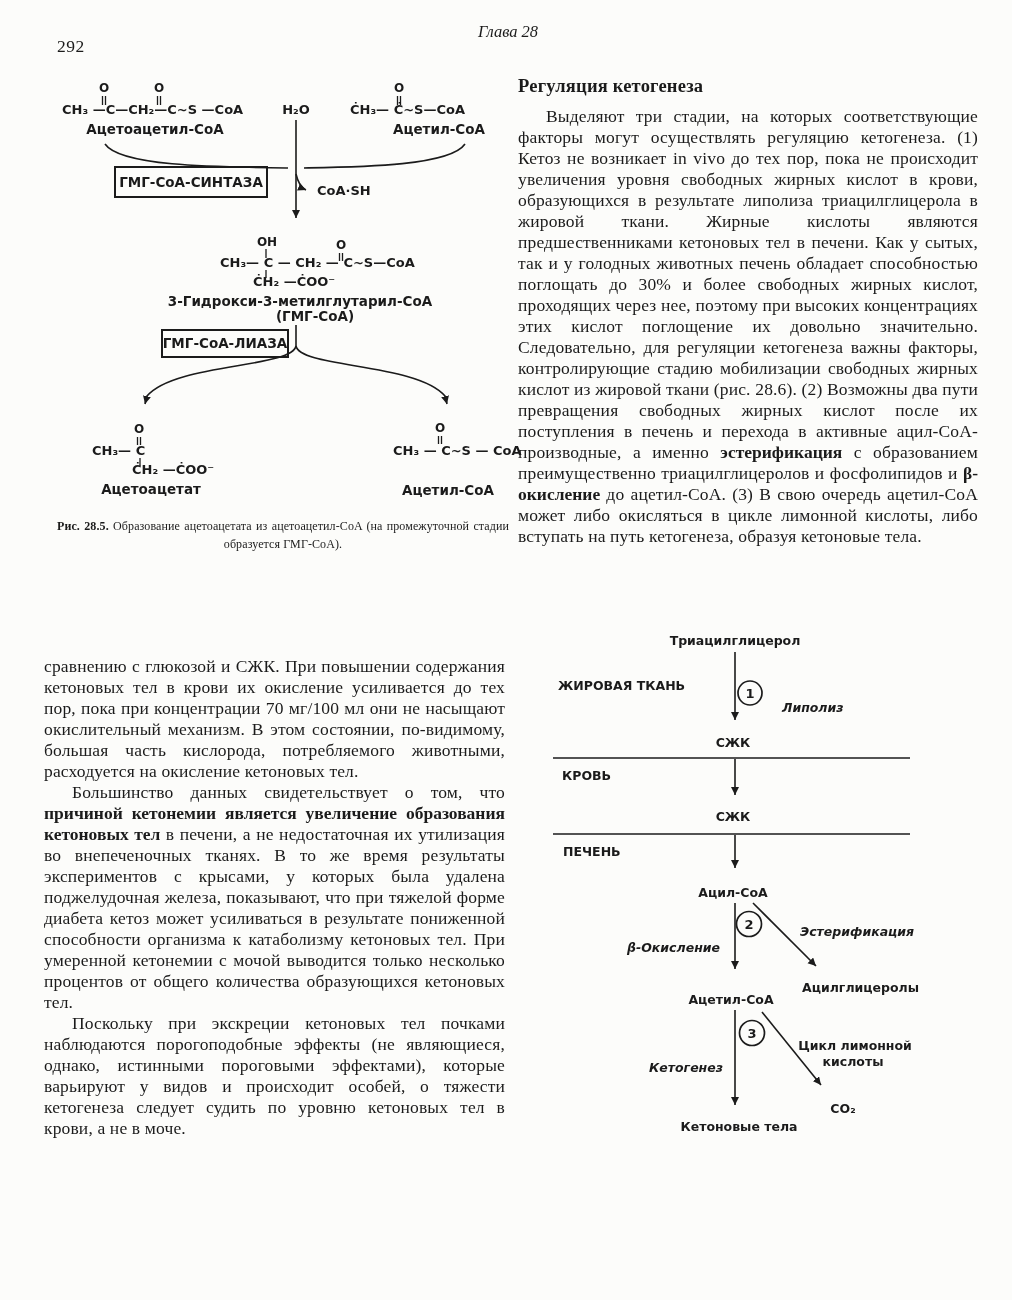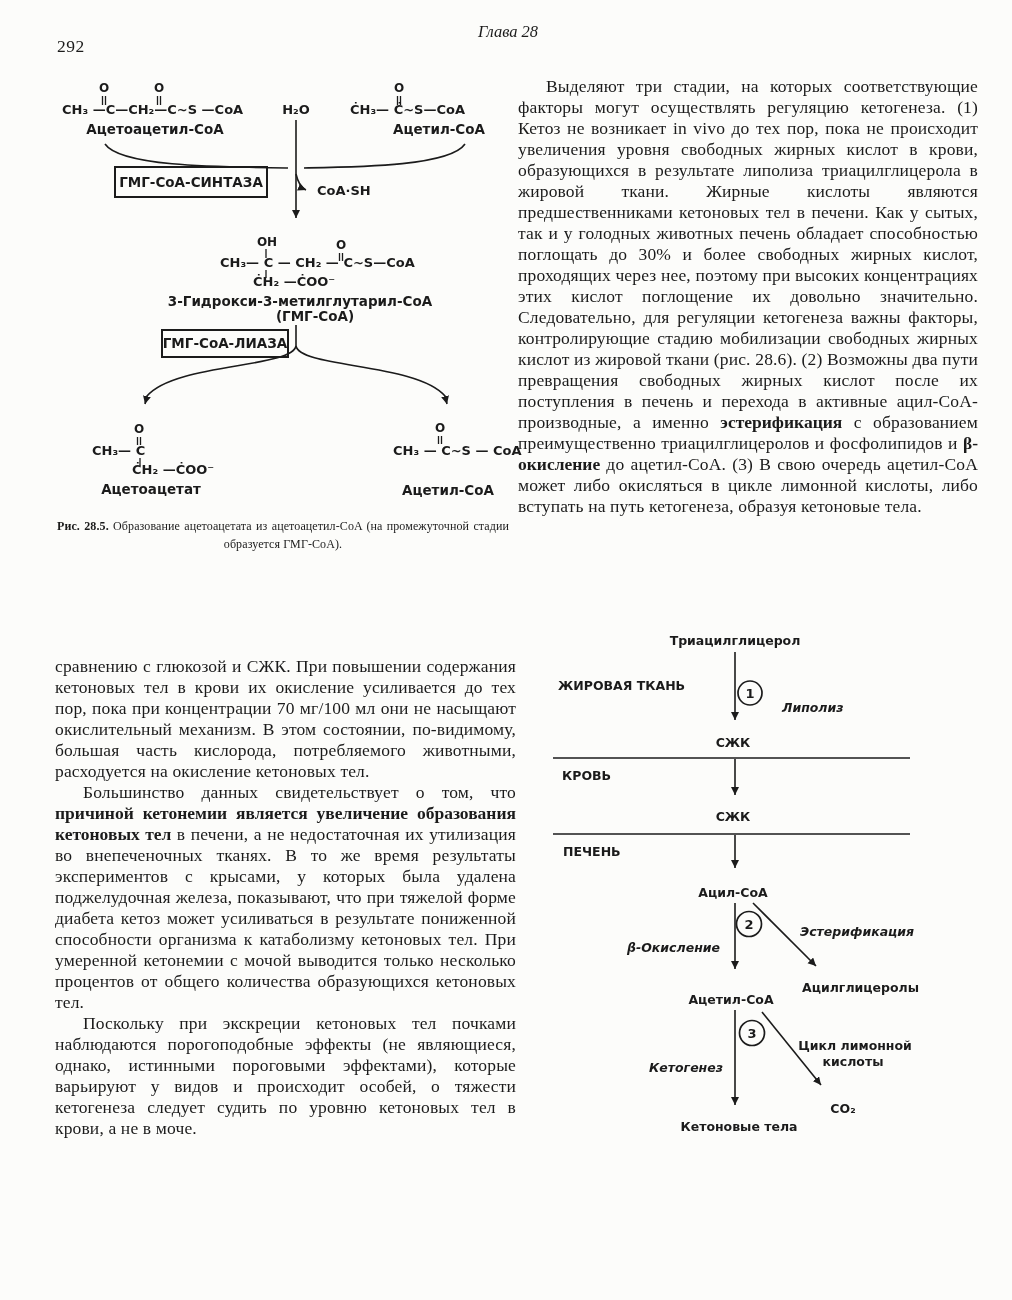--- a/index.html
+++ b/index.html
@@ -97,26 +97,27 @@
     <text class="f-formula" x="92" y="404">ĊH₂ —ĊOO⁻</text>
     <text class="f-label" x="111" y="424" text-anchor="middle">Ацетоацетат</text>
     <text class="f-atom" x="400" y="362" text-anchor="middle">O</text>
     <text class="f-formula" x="353" y="385">CH₃ — C~S — CoA</text>
     <text class="f-label" x="408" y="425" text-anchor="middle">Ацетил-CoA</text>
   </svg>
 
   <div class="abs caption" style="left:57px;top:518px;width:452px"><b>Рис. 28.5.</b><span> Образование ацетоацетата из ацетоацетил-CoA (на промежуточной стадии образуется ГМГ-CoA).</span></div>
 
   <div class="abs" style="left:518px;top:76px;width:460px">
+    <h2 class="sechead">Регуляция кетогенеза</h2>
     <div class="coltext">
       <p class="ind"><span>Выделяют три стадии, на которых соответствующие факторы могут осуществлять регуляцию кетогенеза. (1) Кетоз не возникает in vivo до тех пор, пока не происходит увеличения уровня свободных жирных кислот в крови, образующихся в результате липолиза триацилглицерола в жировой ткани. Жирные кислоты являются предшественниками кетоновых тел в печени. Как у сытых, так и у голодных животных печень обладает способностью поглощать до 30% и более свободных жирных кислот, проходящих через нее, поэтому при высоких концентрациях этих кислот поглощение их довольно значительно. Следовательно, для регуляции кетогенеза важны факторы, контролирующие стадию мобилизации свободных жирных кислот из жировой ткани (рис. 28.6). (2) Возможны два пути превращения свободных жирных кислот после их поступления в печень и перехода в активные ацил-CoA-производные, а именно </span><b>эстерификация</b><span> с образованием преимущественно триацилглицеролов и фосфолипидов и </span><b>β-окисление</b><span> до ацетил-CoA. (3) В свою очередь ацетил-CoA может либо окисляться в цикле лимонной кислоты, либо вступать на путь кетогенеза, образуя кетоновые тела.</span></p>
     </div>
   </div>
 
-  <div class="abs coltext" style="left:55px;top:656px;width:461px">
+  <div class="abs coltext" style="left:44px;top:656px;width:461px">
     <p>сравнению с глюкозой и СЖК. При повышении содержания кетоновых тел в крови их окисление усиливается до тех пор, пока при концентрации 70 мг/100 мл они не насыщают окислительный механизм. В этом состоянии, по-видимому, большая часть кислорода, потребляемого животными, расходуется на окисление кетоновых тел.</p>
     <p class="ind"><span>Большинство данных свидетельствует о том, что </span><b>причиной кетонемии является увеличение образования кетоновых тел</b><span> в печени, а не недостаточная их утилизация во внепеченочных тканях. В то же время результаты экспериментов с крысами, у которых была удалена поджелудочная железа, показывают, что при тяжелой форме диабета кетоз может усиливаться в результате пониженной способности организма к катаболизму кетоновых тел. При умеренной кетонемии с мочой выводится только несколько процентов от общего количества образующихся кетоновых тел.</span></p>
     <p class="ind">Поскольку при экскреции кетоновых тел почками наблюдаются порогоподобные эффекты (не являющиеся, однако, истинными пороговыми эффектами), которые варьируют у видов и происходит особей, о тяжести кетогенеза следует судить по уровню кетоновых тел в крови, а не в моче.</p>
   </div>
 
   <svg class="fig" style="left:520px;top:622px" width="472" height="515" viewBox="0 0 472 515">
 
     <g>
       <path class="ln" d="M215,30 L215,98" marker-end="url(#ah)"></path>
       <path class="ln" d="M215,137 L215,173" marker-end="url(#ah)"></path>

